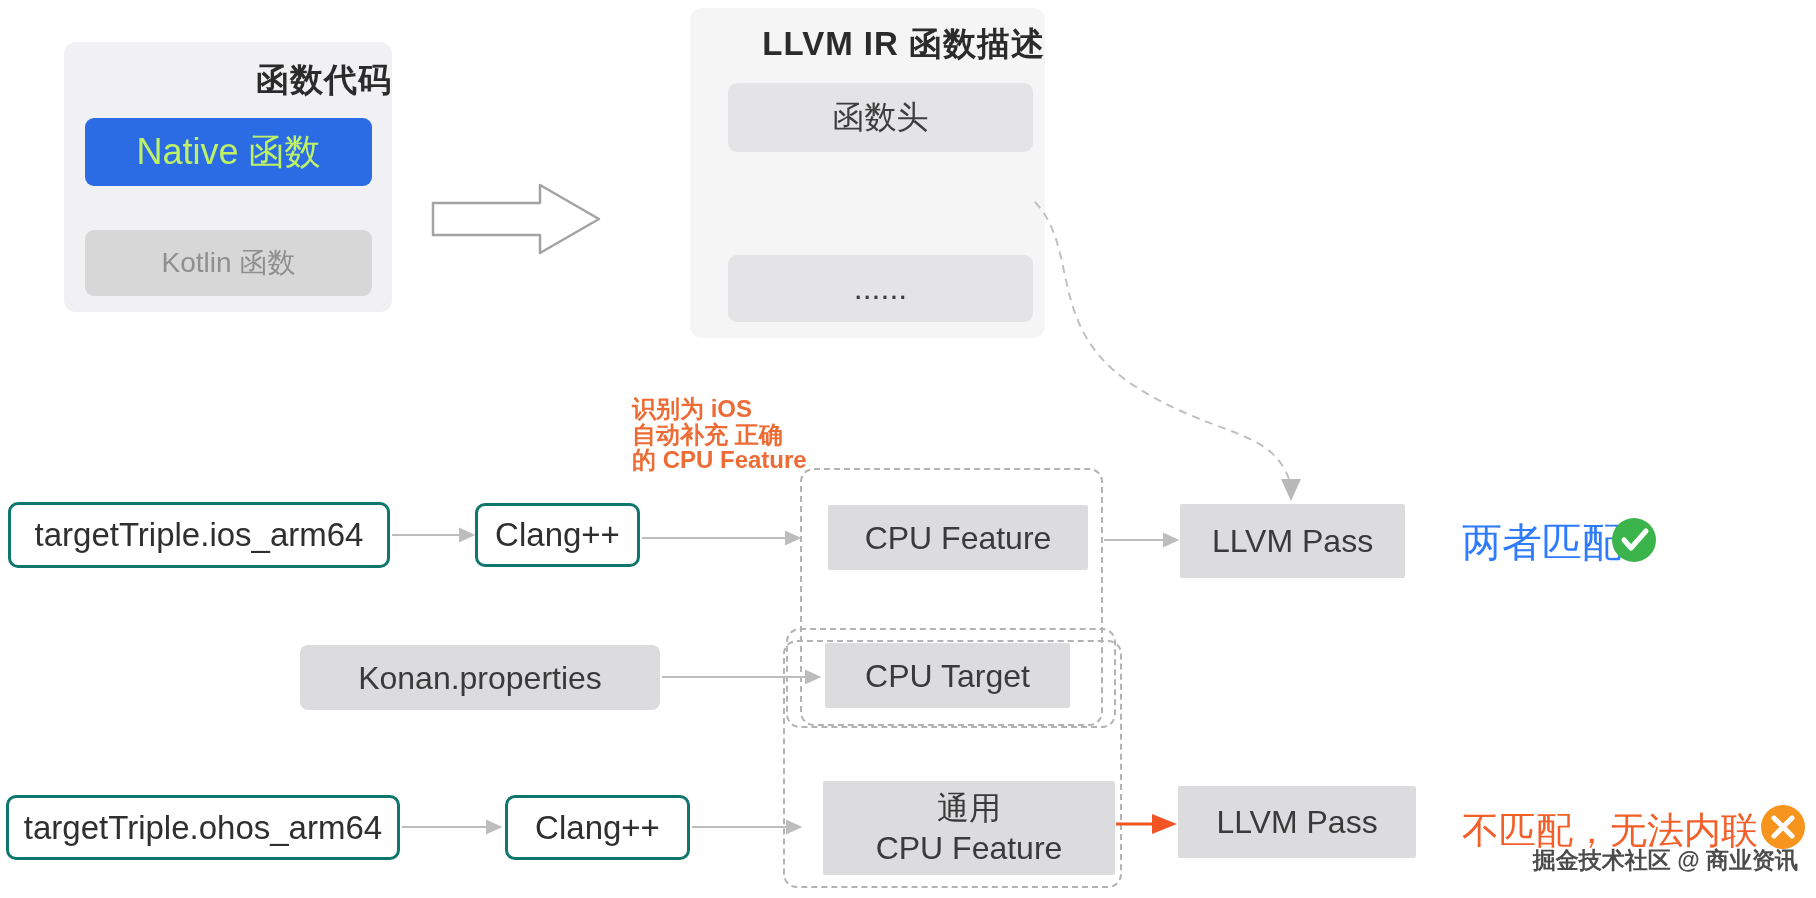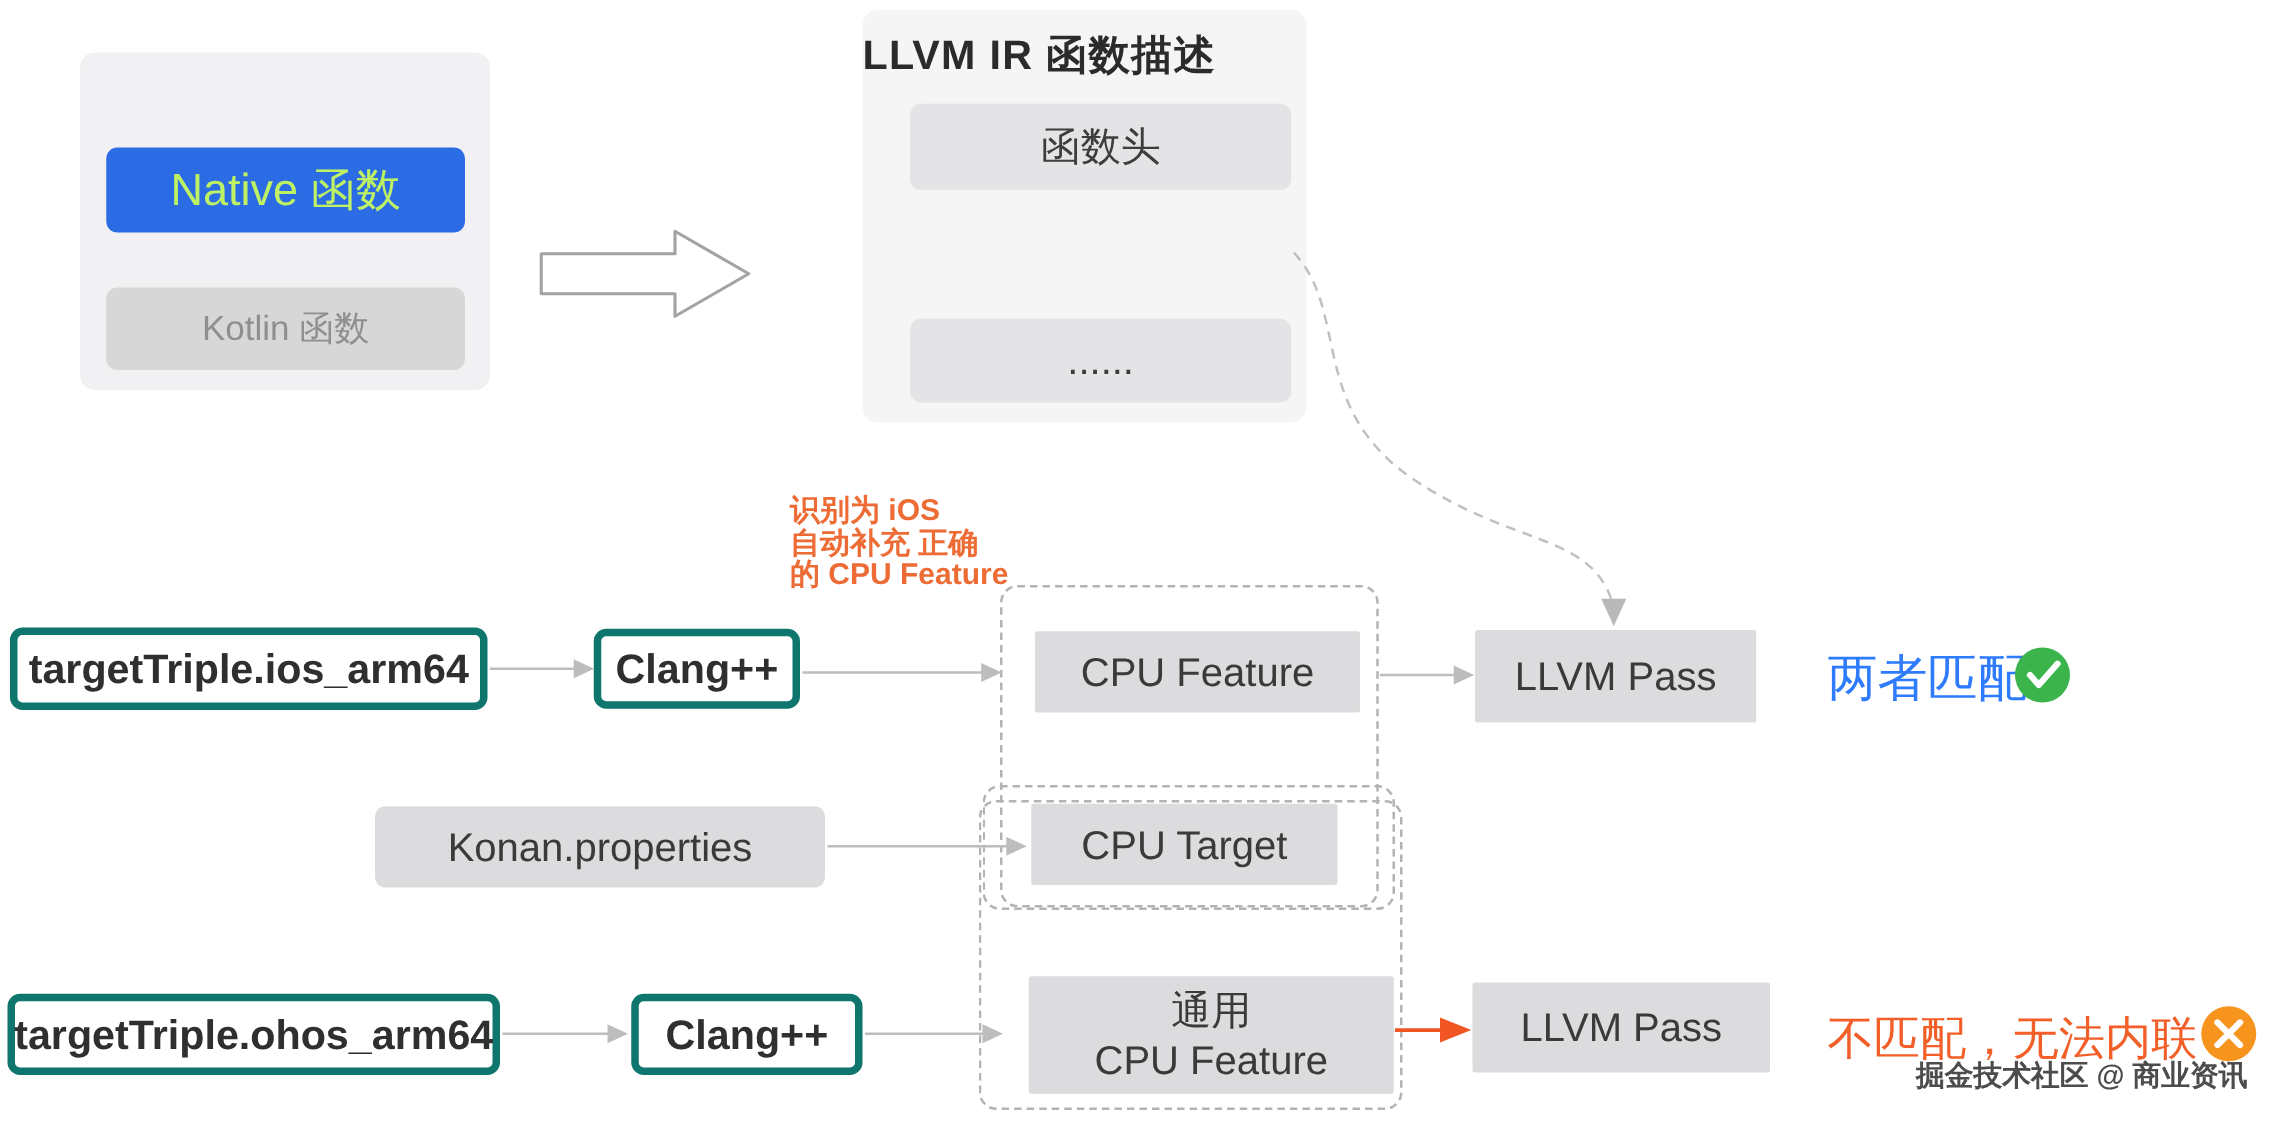--- a/index.html
+++ b/index.html
@@ -13,21 +13,21 @@
     overflow: hidden;
   }
   .abs { position: absolute; }
   .panel {
     border-radius: 12px;
     background: #f2f2f4;
   }
   .panel-title {
     position: absolute;
     left: 0; right: 0;
-    text-align: left;
+    text-align: right;
     font-weight: bold;
     color: #2b2b2b;
     font-size: 33px;
     letter-spacing: 1px;
   }
   .pill {
     position: absolute;
     border-radius: 9px;
     display: flex;
     align-items: center;
@@ -48,29 +48,28 @@
     justify-content: center;
     flex-direction: column;
     color: #3a3a3a;
     font-size: 32px;
     line-height: 1.25;
     text-align: center;
   }
   .io-box {
     position: absolute;
     background: #ffffff;
-    border: 6px solid #0f766e;
+    border: 3px solid #0f766e;
     border-radius: 10px;
     display: flex;
     align-items: center;
     justify-content: center;
     color: #2f2f2f;
     font-size: 33px;
     white-space: nowrap;
-    font-weight: bold;
   }
   .dashed-box {
     position: absolute;
     border: 2px dashed #b3b3b3;
     border-radius: 14px;
     background: transparent;
   }
   .note {
     position: absolute;
     color: #ed6c35;
@@ -99,20 +98,21 @@
     left: 0; top: 0;
     pointer-events: none;
   }
 </style>
 </head>
 <body>
 
 <div id="stage">
 
   <div class="panel abs" style="left:64px; top:42px; width:328px; height:270px; background:#f1f1f3;">
+    <div class="panel-title" style="top:16px;">函数代码</div>
     <div class="pill blue-fill" style="left:21px; top:76px; width:287px; height:68px;">Native 函数</div>
     <div class="pill gray-fill" style="left:21px; top:188px; width:287px; height:66px;">Kotlin 函数</div>
   </div>
 
   <div class="panel abs" style="left:690px; top:8px; width:355px; height:330px; background:#f5f5f6;">
     <div class="panel-title" style="top:14px;">LLVM IR 函数描述</div>
     <div class="pill ir-row" style="left:38px; top:75px; width:305px; height:69px;">函数头</div>
     <div class="pill ir-row" style="left:38px; top:247px; width:305px; height:67px;">......</div>
   </div>
 

